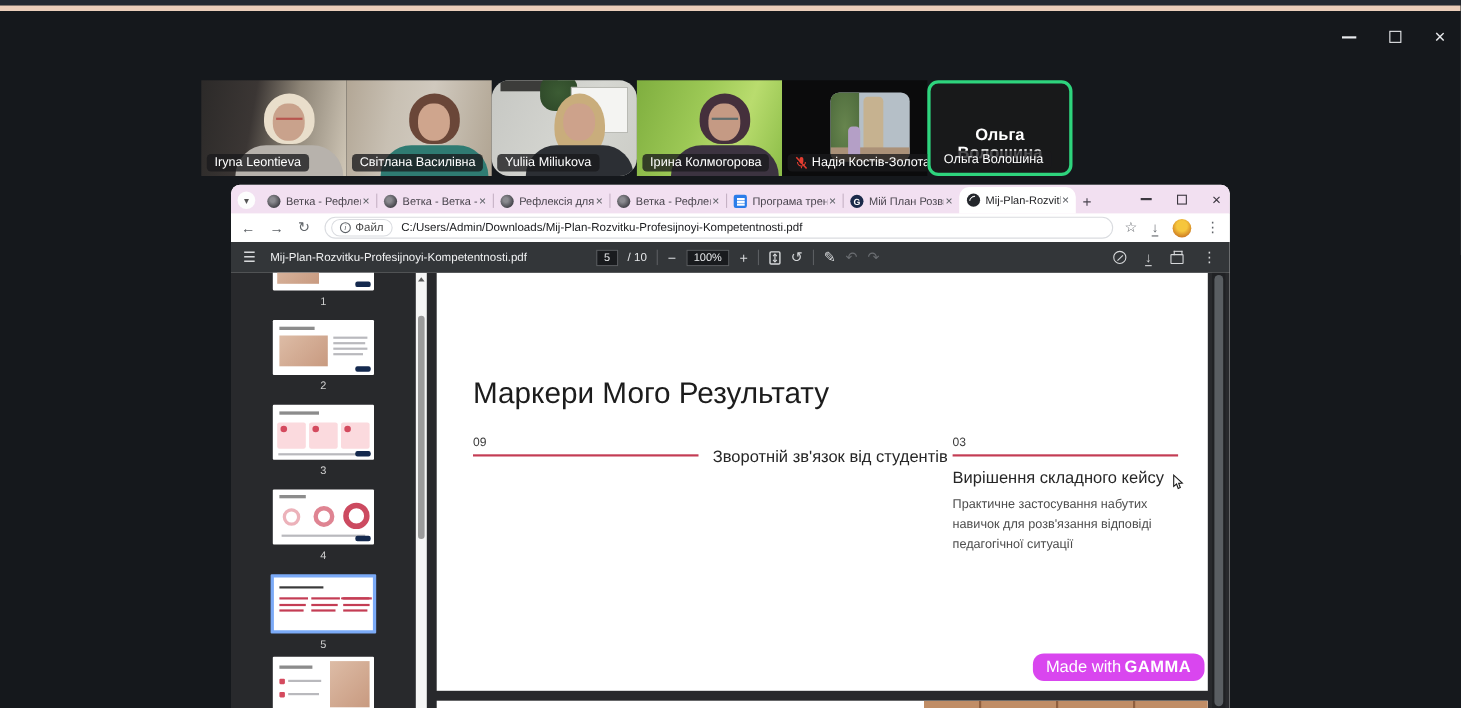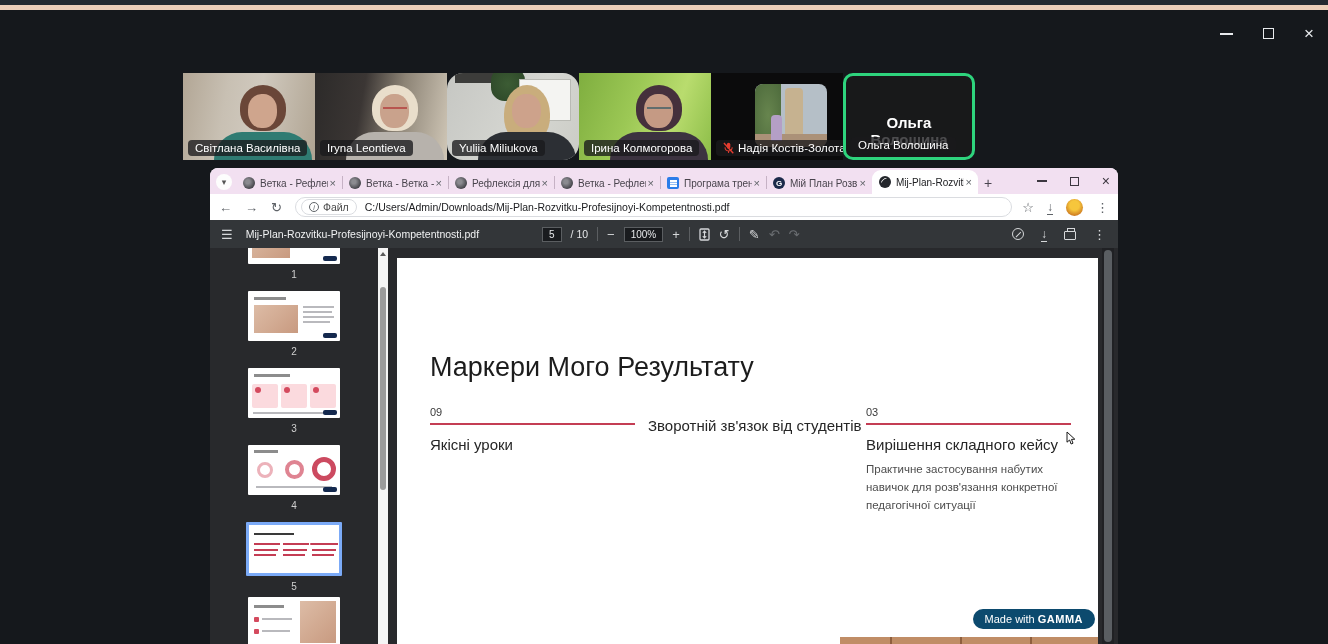--- a/index.html
+++ b/index.html
@@ -122,28 +122,28 @@
   .t-pinkbox::before { content:""; position:absolute; left:3px; top:3px; width:6px; height:6px; border-radius:50%; background:#d44a5e; }
   .t-ring { position:absolute; border-radius:50%; }
   .t-cols span { position:absolute; height:2px; background:#c43d54; width:26px; top:18px; }
   .t-redtick { position:absolute; width:5px; height:5px; background:#d44a5e; border-radius:1px; }
 
   .side-scroll { position:absolute; left:168px; top:0; width:10px; height:100%; background:#f5f5f5; }
   .side-arrow { position:absolute; left:2px; top:4px; width:0; height:0; border-left:3px solid transparent; border-right:3px solid transparent; border-bottom:4px solid #5a5a5a; }
   .side-thumb { position:absolute; left:2px; top:39px; width:6px; height:203px; background:#9b9b9b; border-radius:3px; }
 
   
-  .page5 { position:absolute; left:187px; top:10px; width:701px; height:380px; background:#fff; }
+  .page5 { position:absolute; left:187px; top:0; width:701px; height:380px; background:#fff; }
   .slide-title { position:absolute; left:33px; top:94px; font-size:27px; color:#1c1c1c; }
   .cols { position:absolute; left:33px; top:148px; display:flex; gap:13px; }
   .col { width:205px; }
   .colnum { font-size:11px; color:#3a3a3a; padding-bottom:5px; border-bottom:2px solid #c43d54; }
   .colhead { margin-top:11px; font-size:15px; color:#262626; white-space:nowrap; }
   .colbody { margin-top:8px; font-size:11.5px; color:#4d4d4d; line-height:1.55; }
-  .gamma-badge { position:absolute; right:3px; bottom:9px; background:#0c4a6e; color:#fff; font-size:11px;
+  .gamma-badge { position:absolute; right:3px; bottom:9px; background:#d946ef; color:#fff; font-size:15px;
                  padding:4px 12px; border-radius:10px; }
   .gamma-badge b { letter-spacing:.5px; margin-left:3px; }
 
   .page6 { position:absolute; left:187px; top:389px; width:701px; height:7px; background:#fff; overflow:hidden; }
   .page6-img { position:absolute; right:0; top:0; width:258px; height:7px; background:#c08d66; }
   .page6-img i { position:absolute; top:0; width:2px; height:7px; background:#8f5f3e; }
 
   .main-scroll-track { position:absolute; left:892px; top:0; width:12px; height:100%; background:#202124; }
   .main-scroll-thumb { position:absolute; left:2px; top:2px; width:8px; height:392px; background:#5a5e62; border-radius:4px; }
 
@@ -156,32 +156,32 @@
   <div class="strip-a"></div>
   <div class="strip-b"></div>
 
   <div class="os-controls">
     <span class="os-min"></span>
     <span class="os-max"></span>
     <span class="os-close">×</span>
   </div>
 
   <div id="videos">
-    <div class="tile scene1">
-      <span class="p-hair"></span>
-      <span class="p-face"></span>
-      <span class="p-torso"></span>
-      <span class="nametag">Світлана Василівна</span>
-    </div>
     <div class="tile scene2">
       <span class="p-hair"></span>
       <span class="p-face"></span>
       <span class="glasses"></span>
       <span class="p-torso"></span>
       <span class="nametag">Iryna Leontieva</span>
+    </div>
+    <div class="tile scene1">
+      <span class="p-hair"></span>
+      <span class="p-face"></span>
+      <span class="p-torso"></span>
+      <span class="nametag">Світлана Василівна</span>
     </div>
     <div class="tile scene3">
       <span class="darkbox"></span>
       <span class="plant"></span>
       <span class="board"></span>
       <span class="p-hair"></span>
       <span class="p-face"></span>
       <span class="p-torso"></span>
       <span class="nametag">Yuliia Miliukova</span>
     </div>
@@ -404,29 +404,28 @@
       <div class="side-scroll">
         <span class="side-arrow"></span>
         <span class="side-thumb"></span>
       </div>
 
       <div class="page5">
         <div class="slide-title">Маркери Мого Результату</div>
         <div class="cols">
           <div class="col">
             <div class="colnum">09</div>
-            <div class="colhead">Якісні уроки</div>
           </div>
           <div class="col">
             <div class="colhead">Зворотній зв'язок від студентів</div>
           </div>
           <div class="col">
             <div class="colnum">03</div>
             <div class="colhead">Вирішення складного кейсу</div>
-            <div class="colbody">Практичне застосування набутих навичок для розв'язання конкретної педагогічної ситуації</div>
+            <div class="colbody">Практичне застосування набутих навичок для розв'язання відповіді педагогічної ситуації</div>
           </div>
         </div>
         <div class="gamma-badge"><span>Made with</span><b>GAMMA</b></div>
       </div>
 
       <div class="page6">
         <span class="page6-img">
           <i style="left:50px"></i>
             <i style="left:120px"></i>
             <i style="left:190px"></i>

